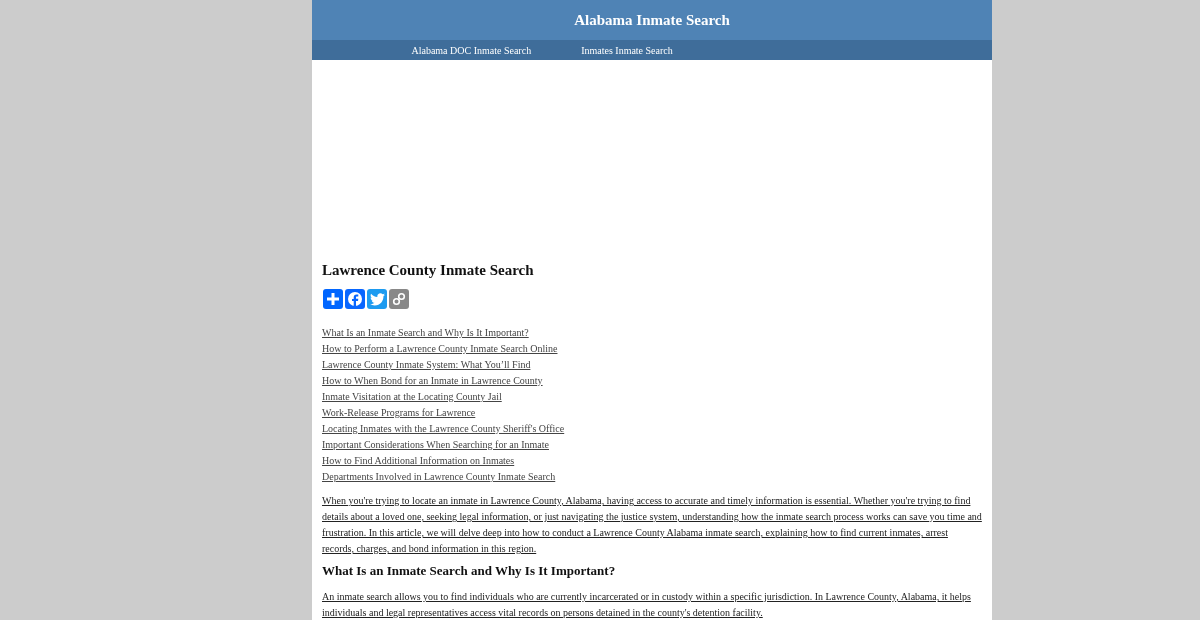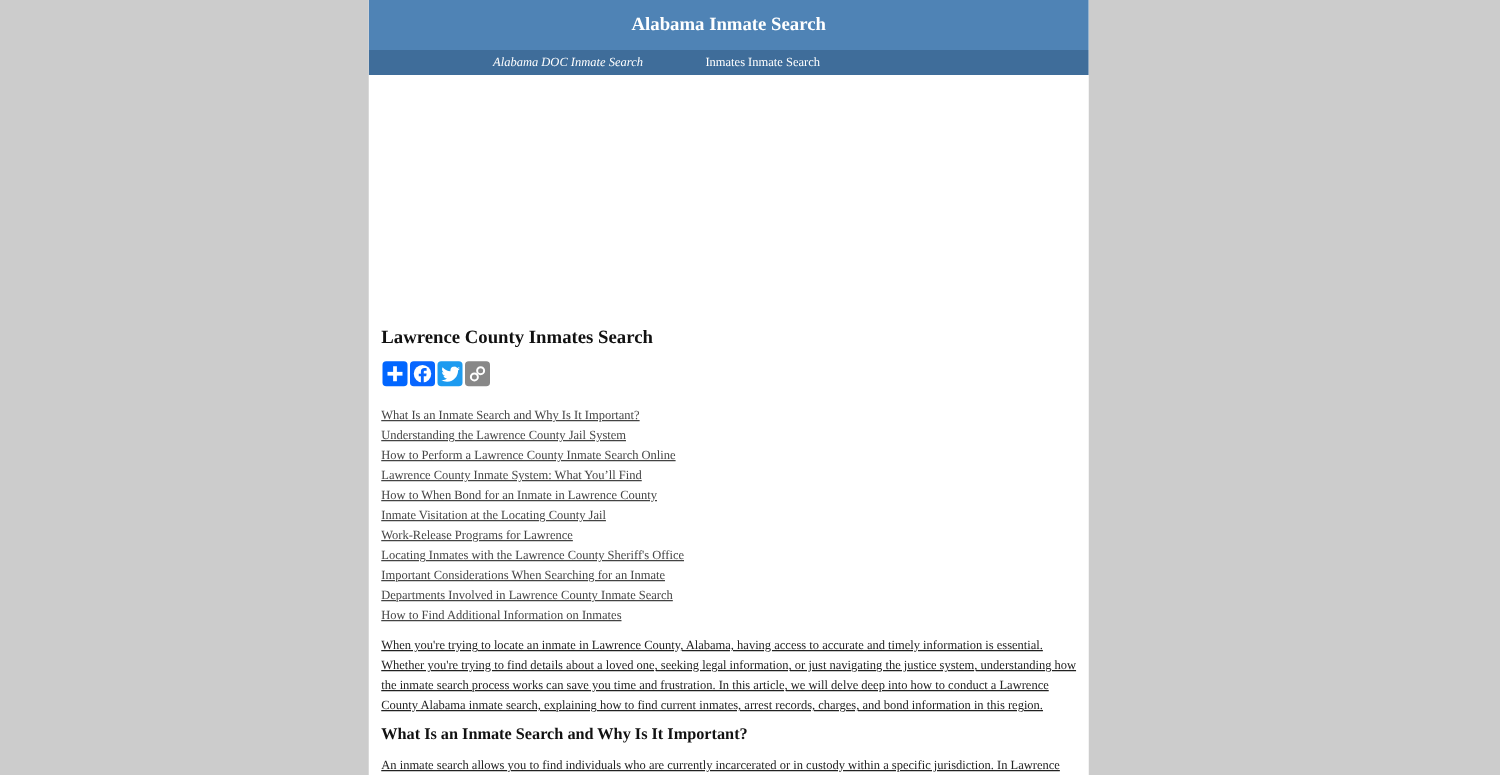--- a/index.html
+++ b/index.html
@@ -5,23 +5,23 @@
     html, body { margin: 0; padding: 0; }
     body {
       background: #cccccc;
       width: 1200px;
       height: 620px;
       overflow: hidden;
       font-family: "Liberation Serif", serif;
     }
     .page {
       position: absolute;
-      left: 295px;
+      left: 312px;
       top: 0;
-      width: 576px;
+      width: 680px;
       height: 620px;
       background: #ffffff;
       overflow: hidden;
     }
     .header {
       height: 40px;
       background: #4f83b5;
       color: #ffffff;
       text-align: center;
       font-weight: bold;
@@ -35,21 +35,21 @@
       align-items: center;
       font-size: 10px;
       color: #ffffff;
     }
     .nav a {
       color: #ffffff;
       text-decoration: none;
       display: inline-block;
     }
     .nav .n1 { margin-left: 25px; margin-top: 28px; }
-    .nav .n2 { margin-left: 50px; font-style: italic; }
+    .nav .n2 { margin-left: 50px; }
     .nav .n3 { margin-left: 50px; }
     .ad-space { height: 198px; }
     .content { padding: 0 10px; }
     h1 {
       font-size: 15px;
       margin: 0;
       line-height: 24px;
       color: #111;
     }
     .share {
@@ -103,21 +103,21 @@
   </div>
   <div class="nav">
     <a class="n1" href="#">Home</a>
     <a class="n2" href="#">Alabama DOC Inmate Search</a>
     <a class="n3" href="#">Inmates Inmate Search</a>
   </div>
 
   <div class="ad-space"></div>
 
   <div class="content">
-    <h1>Lawrence County Inmates Search</h1>
+    <h1>Lawrence County Inmate Search</h1>
 
     <div class="share">
       <span class="plus">
         <svg width="14" height="14" viewBox="0 0 14 14">
             <rect x="5.5" y="1" width="3" height="12" fill="#fff"></rect>
             <rect x="1" y="5.5" width="12" height="3" fill="#fff"></rect>
           </svg>
       </span>
       <span class="fb">
         <svg width="16" height="16" viewBox="0 0 16 16">
@@ -133,29 +133,28 @@
       <span class="copy">
         <svg width="14" height="14" viewBox="0 0 14 14">
             <circle cx="4.5" cy="9.5" r="2.8" fill="none" stroke="#fff" stroke-width="1.6"></circle>
             <circle cx="9.5" cy="4.5" r="2.8" fill="none" stroke="#fff" stroke-width="1.6"></circle>
           </svg>
       </span>
     </div>
 
     <div class="toc">
       <a href="#">What Is an Inmate Search and Why Is It Important?</a>
-      <a href="#">Understanding the Lawrence County Jail System</a>
       <a href="#">How to Perform a Lawrence County Inmate Search Online</a>
       <a href="#">Lawrence County Inmate System: What You’ll Find</a>
       <a href="#">How to When Bond for an Inmate in Lawrence County</a>
       <a href="#">Inmate Visitation at the Locating County Jail</a>
       <a href="#">Work-Release Programs for Lawrence</a>
       <a href="#">Locating Inmates with the Lawrence County Sheriff's Office</a>
       <a href="#">Important Considerations When Searching for an Inmate</a>
+      <a href="#">How to Find Additional Information on Inmates</a>
       <a href="#">Departments Involved in Lawrence County Inmate Search</a>
-      <a href="#">How to Find Additional Information on Inmates</a>
     </div>
 
     <p>When you're trying to locate an inmate in Lawrence County, Alabama, having access to accurate and timely information is essential. Whether you're trying to find details about a loved one, seeking legal information, or just navigating the justice system, understanding how the inmate search process works can save you time and frustration. In this article, we will delve deep into how to conduct a Lawrence County Alabama inmate search, explaining how to find current inmates, arrest records, charges, and bond information in this region.</p>
     <h2>What Is an Inmate Search and Why Is It Important?</h2>
     <p>An inmate search allows you to find individuals who are currently incarcerated or in custody within a specific jurisdiction. In Lawrence County, Alabama, it helps individuals and legal representatives access vital records on persons detained in the county's detention facility.</p>
   </div>
 </div>
 
 </body></html>

